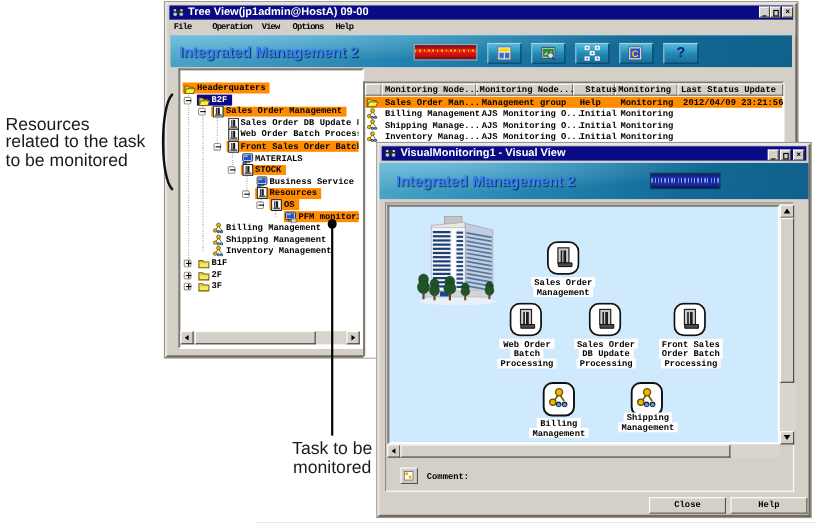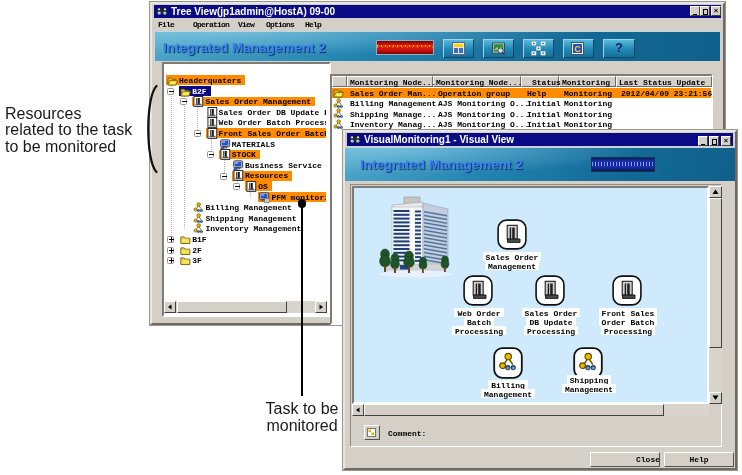--- a/index.html
+++ b/index.html
@@ -296,21 +296,21 @@
 <div class="abs mono" style="left:200px;top:1.5px;line-height:9px">Status</div>
 <div class="abs mono" style="left:230px;top:1.5px;line-height:9px">Monitoring</div>
 <div class="abs mono" style="left:287px;top:1.5px;line-height:9px">Last Status Update</div>
 </div>
 <div class="abs orange" style="left:332px;top:87.5px;width:379px;height:10.5px"></div>
 <svg class="abs" style="left:333px;top:87.0px" width="11" height="11" viewBox="0 0 10.5 10.5">
     <path d="M1 9.5 L1 3 L4 3 L5 4.2 L8.5 4.2 L8.5 9.5 Z" fill="#e2cc35" stroke="#7a5a00" stroke-width="0.8"></path>
     <path d="M1 9.5 L2.6 5.4 L10 5.4 L8.4 9.5 Z" fill="#f8ee55" stroke="#7a5a00" stroke-width="0.8"></path>
   </svg>
 <div class="abs mono" style="left:350px;top:88.5px;line-height:9px">Sales Order Man...</div>
-<div class="abs mono" style="left:438px;top:88.5px;line-height:9px">Operation group</div>
+<div class="abs mono" style="left:438px;top:88.5px;line-height:9px">Management group</div>
 <div class="abs mono" style="left:527px;top:88.5px;line-height:9px">Help</div>
 <div class="abs mono" style="left:564px;top:88.5px;line-height:9px">Monitoring</div>
 <div class="abs mono" style="left:621px;top:88.5px;line-height:9px">2012/04/09 23:21:56</div>
 <svg class="abs" style="left:333px;top:97.5px" width="11" height="11" viewBox="0 0 10.5 10.5">
     <g transform="scale(1.0)">
       <path d="M5.4 3 L2.8 7 M5.4 3 L7.8 6.6" stroke="#7a5a00" stroke-width="0.8"></path>
       <circle cx="5.4" cy="2.4" r="1.7" fill="#e8b800" stroke="#6b4a00" stroke-width="0.6"></circle>
       <circle cx="2.4" cy="7.2" r="1.5" fill="#e8b800" stroke="#6b4a00" stroke-width="0.6"></circle>
       <circle cx="5.2" cy="8.2" r="1.35" fill="#2a2a2a"></circle>
       <circle cx="8" cy="8.2" r="1.35" fill="#2a2a2a"></circle>
@@ -558,14 +558,14 @@
 <div class="abs" style="left:562.0px;top:384px;width:54.0px;height:9px;background:#fff"></div>
 <div class="abs mono" style="left:565.0px;top:384.5px;line-height:9px">Management</div>
 <div class="abs raised" style="left:364px;top:425px;width:16px;height:15px"></div>
 <svg class="abs" style="left:367px;top:428px" width="9" height="9" viewBox="0 0 9 9">
     <rect x="0.5" y="0.5" width="8" height="8" fill="#fff" stroke="#777"></rect>
     <rect x="1.5" y="1.5" width="2.5" height="2.5" fill="#e8b800"></rect>
     <rect x="4.5" y="4.5" width="2.5" height="2.5" fill="#e8b800"></rect>
   </svg>
 <div class="abs mono" style="left:388px;top:429px">Comment:</div>
 <div class="abs raised" style="left:590px;top:452px;width:70px;height:15px"></div>
-<div class="abs mono" style="left:590px;top:455px;width:70px;text-align:right">Close</div>
+<div class="abs mono" style="left:590px;top:455px;width:70px;text-align:center">Close</div>
 <div class="abs raised" style="left:664px;top:452px;width:70px;height:15px"></div>
 <div class="abs mono" style="left:664px;top:455px;width:70px;text-align:center">Help</div>
 </body></html>

